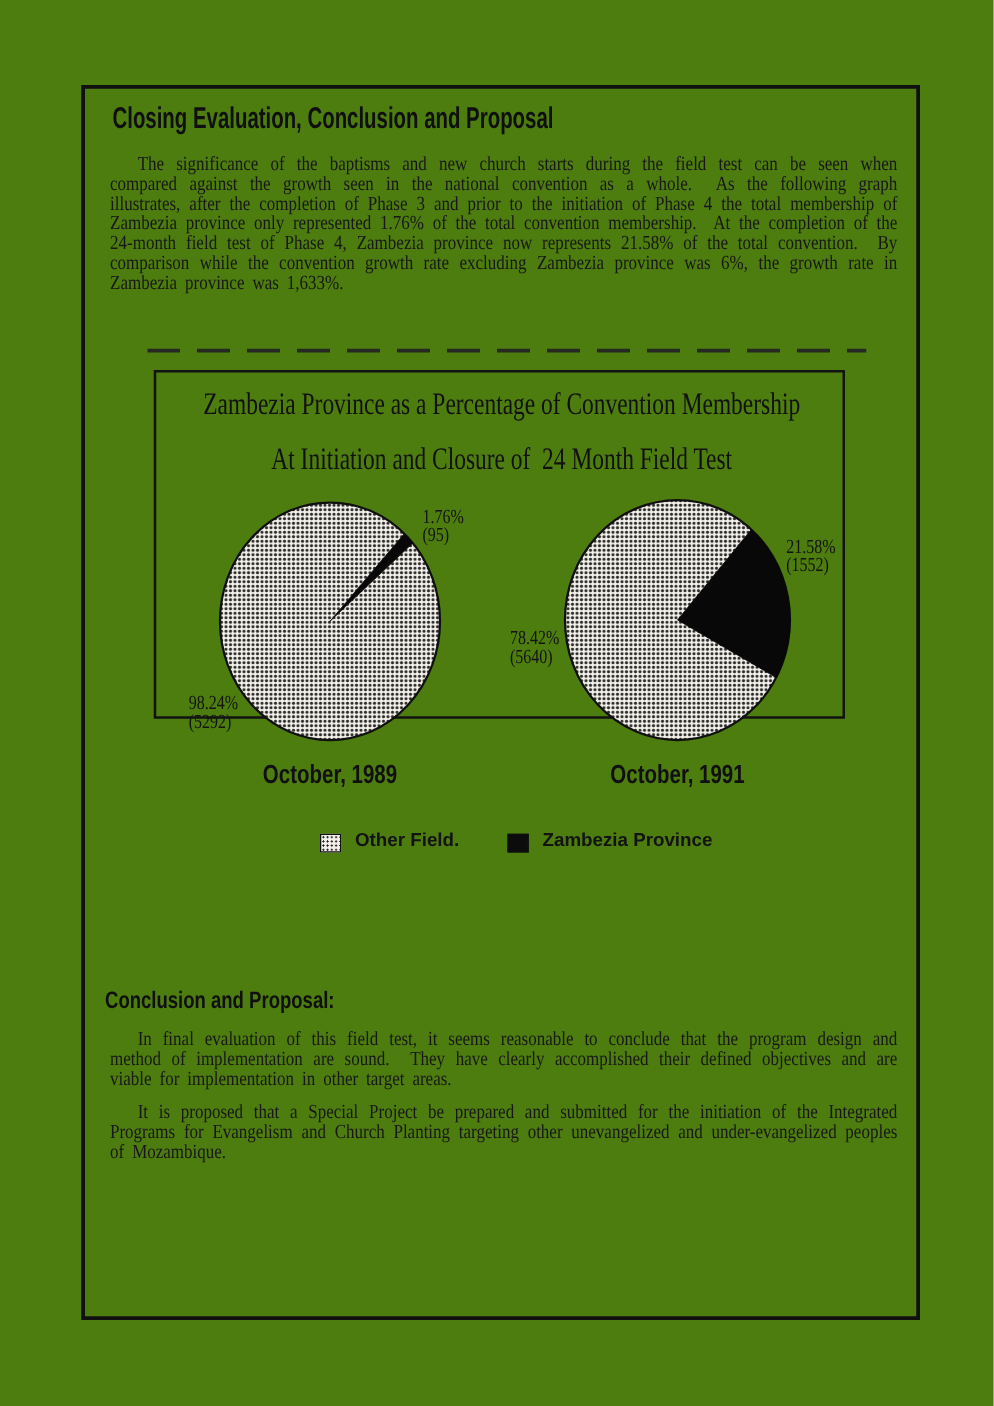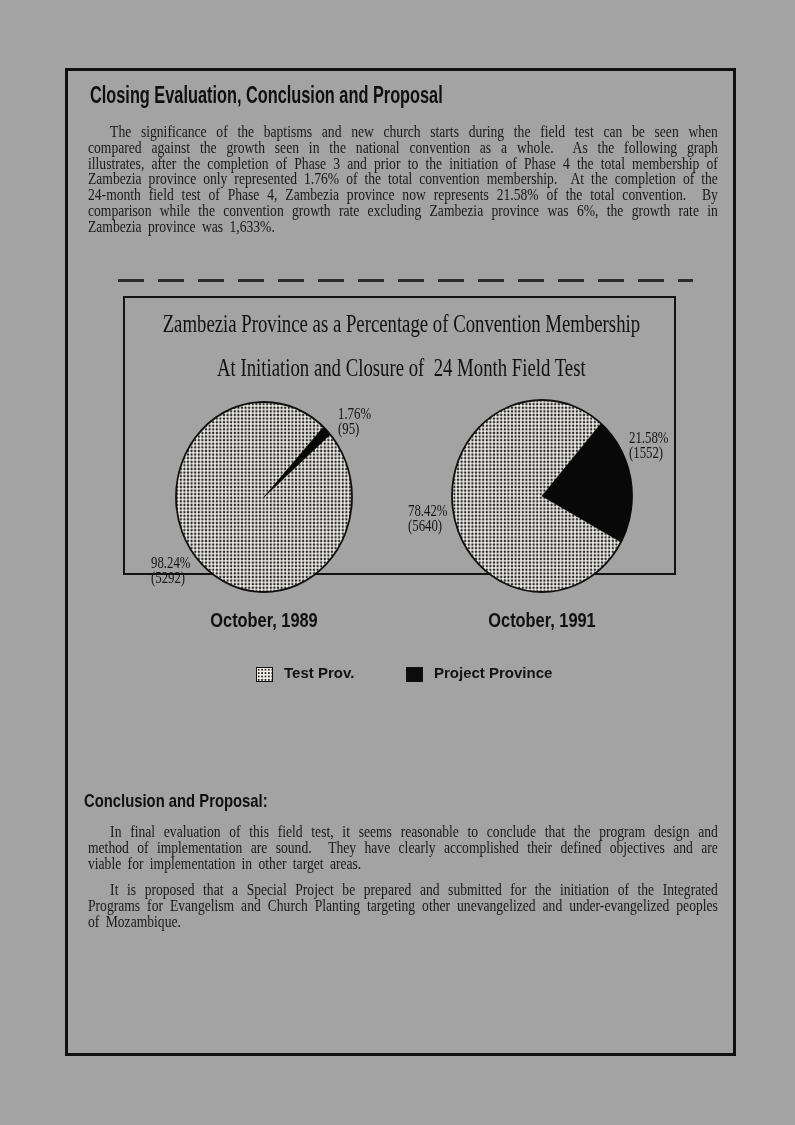--- a/index.html
+++ b/index.html
@@ -1,16 +1,16 @@
 <!DOCTYPE html>
 <html><head>
 <meta charset="utf-8">
 <style>
   html,body{margin:0;padding:0;background:#ffffff;}
-  .page{position:relative;width:795px;height:1125px;background:#a3a3a3;overflow:hidden;
+  .page{position:relative;width:795px;height:1125px;background:#4d7c0f;overflow:hidden;
         font-family:"Liberation Serif", serif;color:#1b1b1b;}
   .frame{position:absolute;left:65px;top:68px;width:671px;height:988px;
          border:3px solid #101010;box-sizing:border-box;background:transparent;}
   .doc-title{position:absolute;left:90px;top:82px;font-family:"Liberation Sans",sans-serif;
              font-weight:bold;font-size:24px;line-height:1.05;color:#0f0f0f;white-space:nowrap;
              transform:scaleX(.68);transform-origin:left top;}
   .body-para{position:absolute;left:88px;width:741px;font-size:16px;line-height:15.8px;
              text-align:justify;word-spacing:3.5px;text-indent:26px;color:#181818;
              transform:scaleX(.85);transform-origin:left top;white-space:pre-wrap;}
   .intro{top:124px;}
@@ -89,20 +89,20 @@
     <div class="pie-label" style="left:283px;top:206px">
       <div>78.42%</div>
       <div>(5640)</div>
     </div>
 
     <div class="caption" style="left:61px">October, 1989</div>
     <div class="caption" style="left:339px">October, 1991</div>
   </div>
 
   <div class="legend-swatch swatch-halftone"></div>
-  <div class="legend-label legend-label-other">Test Prov.</div>
+  <div class="legend-label legend-label-other">Other Field.</div>
   <div class="legend-swatch swatch-solid"></div>
-  <div class="legend-label legend-label-zambezia">Project Province</div>
+  <div class="legend-label legend-label-zambezia">Zambezia Province</div>
 
   <div class="section-heading">Conclusion and Proposal:</div>
   <div class="body-para concl-1">In final evaluation of this field test, it seems reasonable to conclude that the program design and method of implementation are sound.  They have clearly accomplished their defined objectives and are viable for implementation in other target areas.</div>
   <div class="body-para concl-2">It is proposed that a Special Project be prepared and submitted for the initiation of the Integrated Programs for Evangelism and Church Planting targeting other unevangelized and under-evangelized peoples of Mozambique.</div>
 </div>
 
 </body></html>

